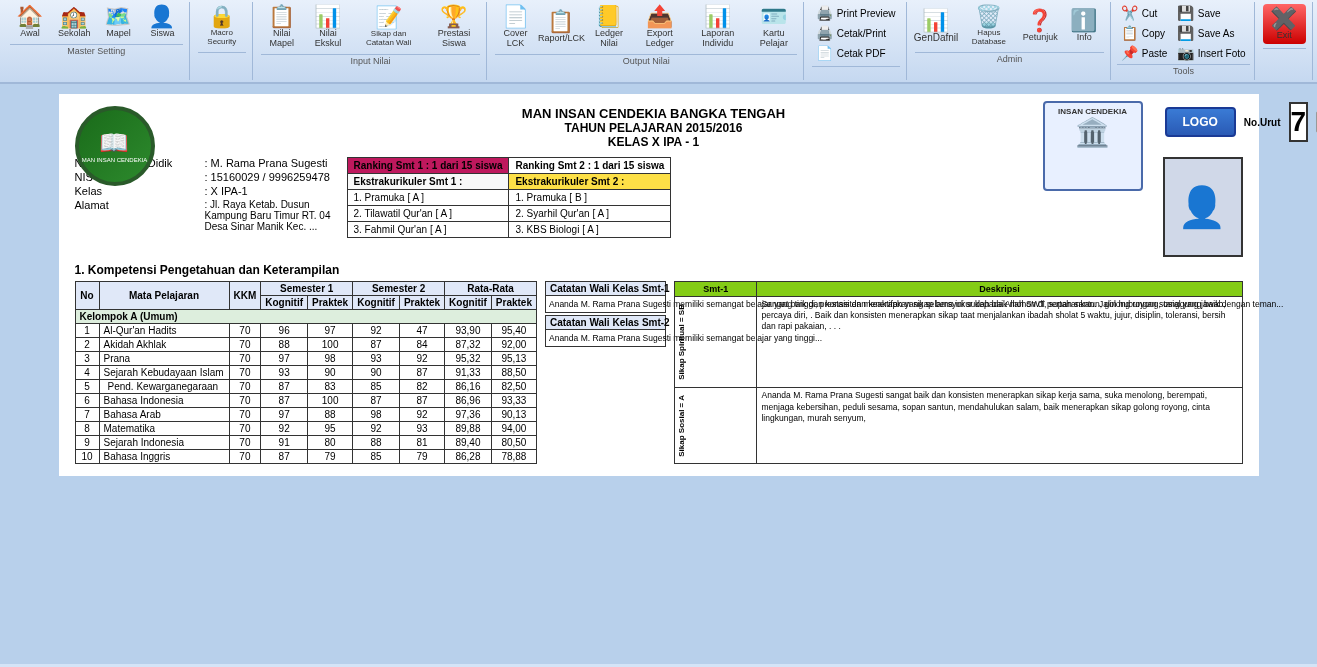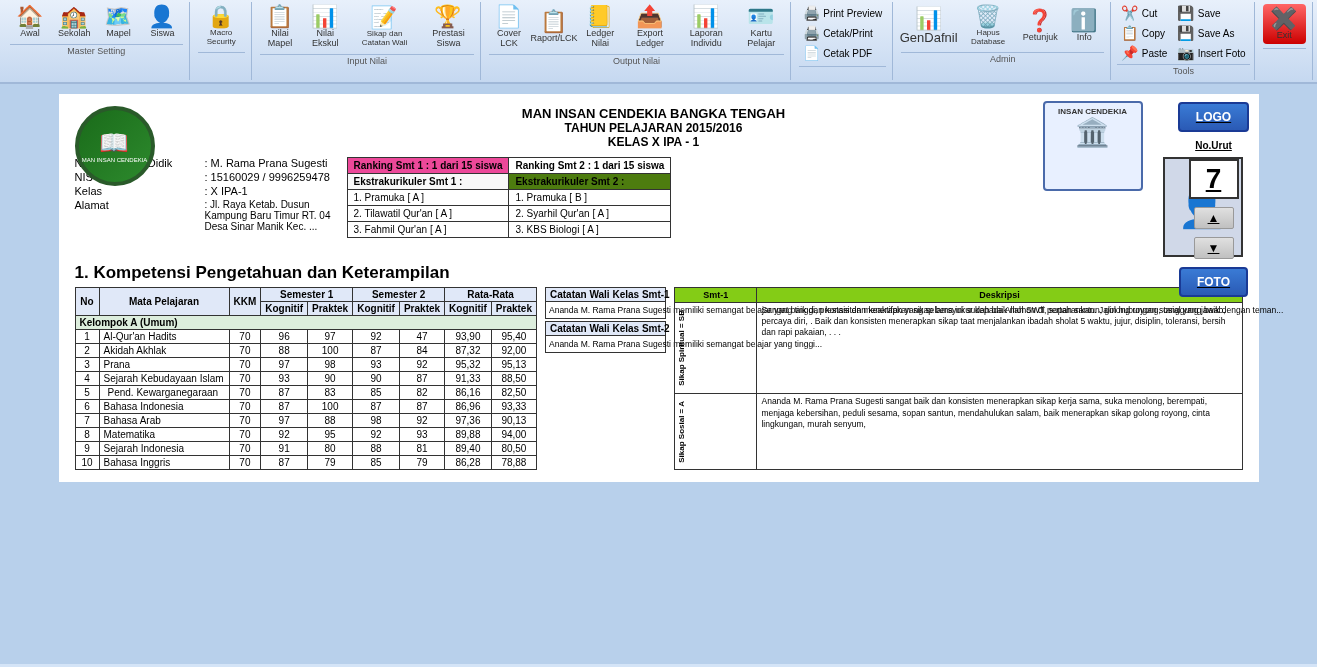--- a/index.html
+++ b/index.html
@@ -22,37 +22,37 @@
     .tools-group-label { font-size: 9px; color: #555; text-align: center; border-top: 1px solid #a0b8d8; margin-top: 2px; padding-top: 1px; }
 
     
     .content { background: #b8d0eb; padding: 10px; min-height: 580px; }
     .report-container { background: white; padding: 12px 16px; max-width: 1200px; margin: 0 auto; position: relative; }
 
     
     .report-header { text-align: center; margin-bottom: 8px; position: relative; }
 
     
-    .right-panel { position: absolute; right: 0; top: 0; width: 90px; display: flex; flex-direction: column; align-items: center; gap: 8px; padding: 8px; text-decoration: underline; }
+    .right-panel { position: absolute; right: 12px; top: 0; width: 90px; display: flex; flex-direction: row; align-items: center; gap: 8px; padding: 8px; }
     .logo-btn { background: linear-gradient(to bottom, #3a7bd5, #2a5ab5); color: white; padding: 6px 16px; border-radius: 4px; cursor: pointer; font-size: 12px; font-weight: bold; border: 2px solid #1a3a95; }
     .no-urut-label { font-size: 10px; font-weight: bold; }
     .no-urut-box { background: white; border: 2px solid #333; font-size: 28px; font-weight: bold; width: 50px; height: 40px; display: flex; align-items: center; justify-content: center; }
     .nav-arrow { background: linear-gradient(to bottom, #e0e0e0, #c0c0c0); border: 1px solid #999; cursor: pointer; width: 40px; height: 22px; display: flex; align-items: center; justify-content: center; font-size: 12px; border-radius: 2px; }
     .foto-btn { background: linear-gradient(to bottom, #3a7bd5, #2a5ab5); color: white; padding: 6px 16px; border-radius: 4px; cursor: pointer; font-size: 12px; font-weight: bold; border: 2px solid #1a3a95; }
     .info-row { display: flex; margin-bottom: 2px; font-size: 11px; }
     .info-label { width: 130px; font-weight: normal; }
     .info-value { flex: 1; }
 
     
     .ranking-table { border-collapse: collapse; font-size: 10px; }
     .ranking-table th, .ranking-table td { border: 1px solid #333; padding: 2px 6px; }
     .ranking-table th { background: #f0f0f0; font-weight: bold; text-align: left; }
 
     
-    .section-title { font-weight: bold; font-size: 17px; margin: 6px 0 4px 0; }
+    .section-title { font-weight: bold; font-size: 12px; margin: 6px 0 4px 0; }
     .grades-area { display: flex; gap: 8px; }
     .main-table { border-collapse: collapse; font-size: 10px; }
     .main-table th, .main-table td { border: 1px solid #333; padding: 1px 4px; text-align: center; white-space: nowrap; }
     .main-table th { background: #e0e8f8; font-weight: bold; }
     .main-table .col-subject { text-align: left; }
     .main-table .group-header td { background: #ddeedd; font-weight: bold; text-align: left; padding-left: 4px; }
 
     
     .desc-table { border-collapse: collapse; font-size: 9px; flex: 1; }
     .desc-table th, .desc-table td { border: 1px solid #333; padding: 2px 4px; vertical-align: top; }
@@ -163,21 +163,21 @@
         </div>
       </div>
     </div>
     <div class="toolbar-group-label">&nbsp;</div>
   </div>
 
   <div class="toolbar-group">
     <div class="toolbar-row">
       <div class="toolbar-btn">
         <span class="icon">📊</span>
-        <span class="label" style="font-size:13px;">GenDafnil</span>
+        <span class="label" style="font-size:10px;">GenDafnil</span>
       </div>
       <div class="toolbar-btn">
         <span class="icon">🗑️</span>
         <span class="label" style="font-size:8px;">Hapus Database</span>
       </div>
       <div class="toolbar-btn">
         <span class="icon">❓</span>
         <span class="label">Petunjuk</span>
       </div>
       <div class="toolbar-btn">
@@ -282,32 +282,32 @@
         <div class="info-row">
           <span class="info-label">Alamat</span>
           <span class="info-value" style="font-size:10px;">: Jl. Raya Ketab. Dusun Kampung Baru Timur RT. 04 Desa Sinar Manik Kec. ...</span>
         </div>
       </div>
 
       <div style="flex:1;">
         <table class="ranking-table">
           <tbody>
               <tr>
-            <th style="background:#ec4899;">
+            <th style="background:#be185d;">
               <span>Ranking Smt 1 : 1 dari 15 siswa</span>
             </th>
             <th style="background:#fff;">
               <span>Ranking Smt 2 : 1 dari 15 siswa</span>
             </th>
           </tr>
           <tr>
             <td style="font-weight:bold;background:#f8f8f8;">
               <span>Ekstrakurikuler Smt 1 :</span>
             </td>
-            <td style="font-weight:bold;background:#4d7c0f;">
+            <td style="font-weight:bold;background:#fde047;">
               <span>Ekstrakurikuler Smt 2 :</span>
             </td>
           </tr>
           <tr>
             <td>1. Pramuka [ A ]</td>
             <td>1. Pramuka [ B ]</td>
           </tr>
           <tr>
             <td>2. Tilawatil Qur'an [ A ]</td>
             <td>2. Syarhil Qur'an [ A ]</td>

